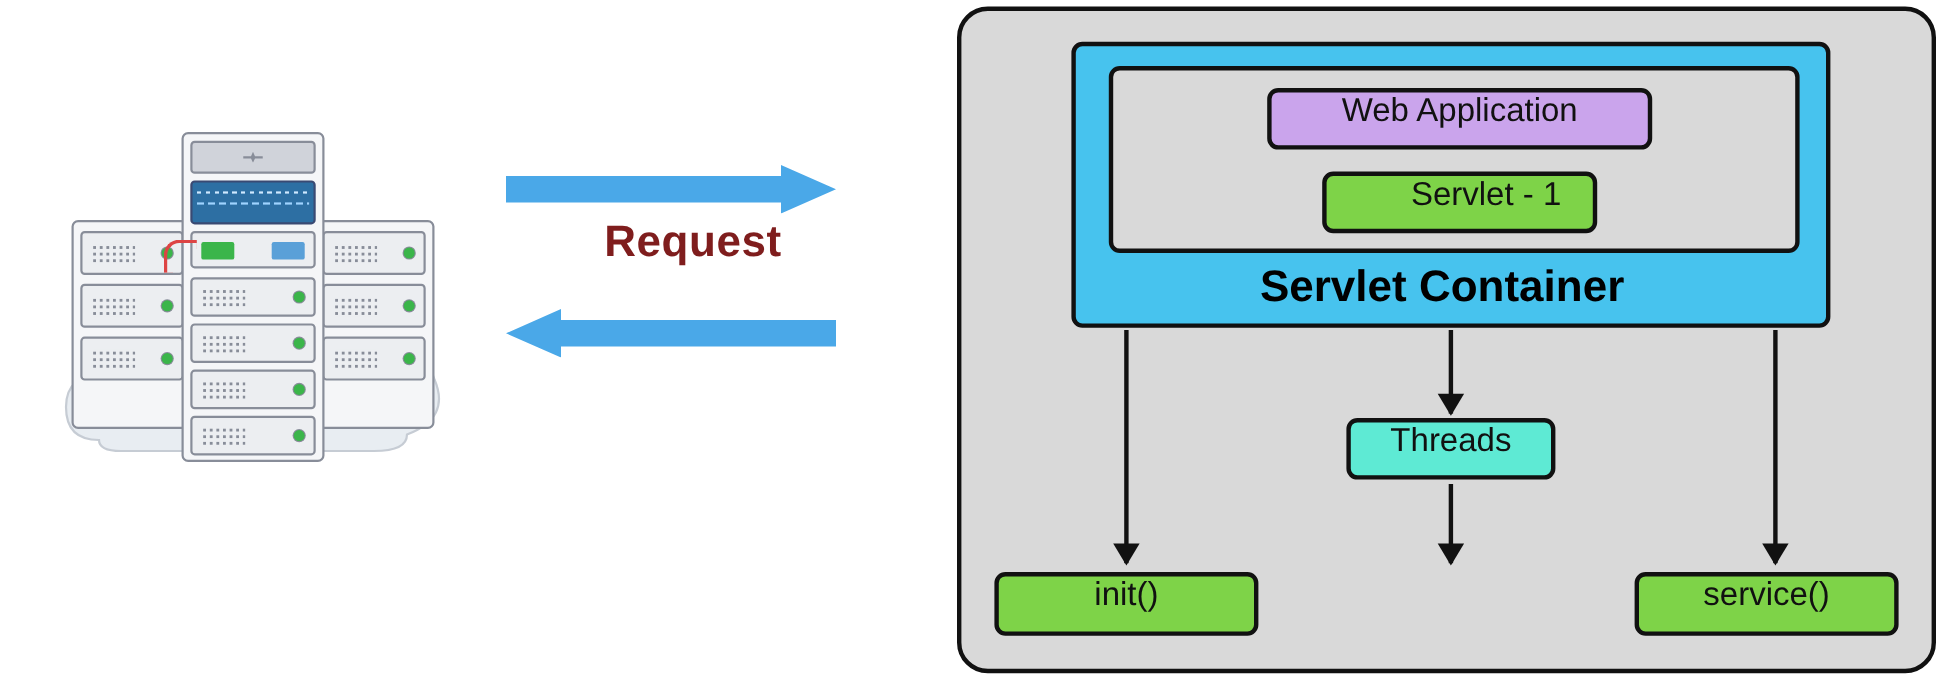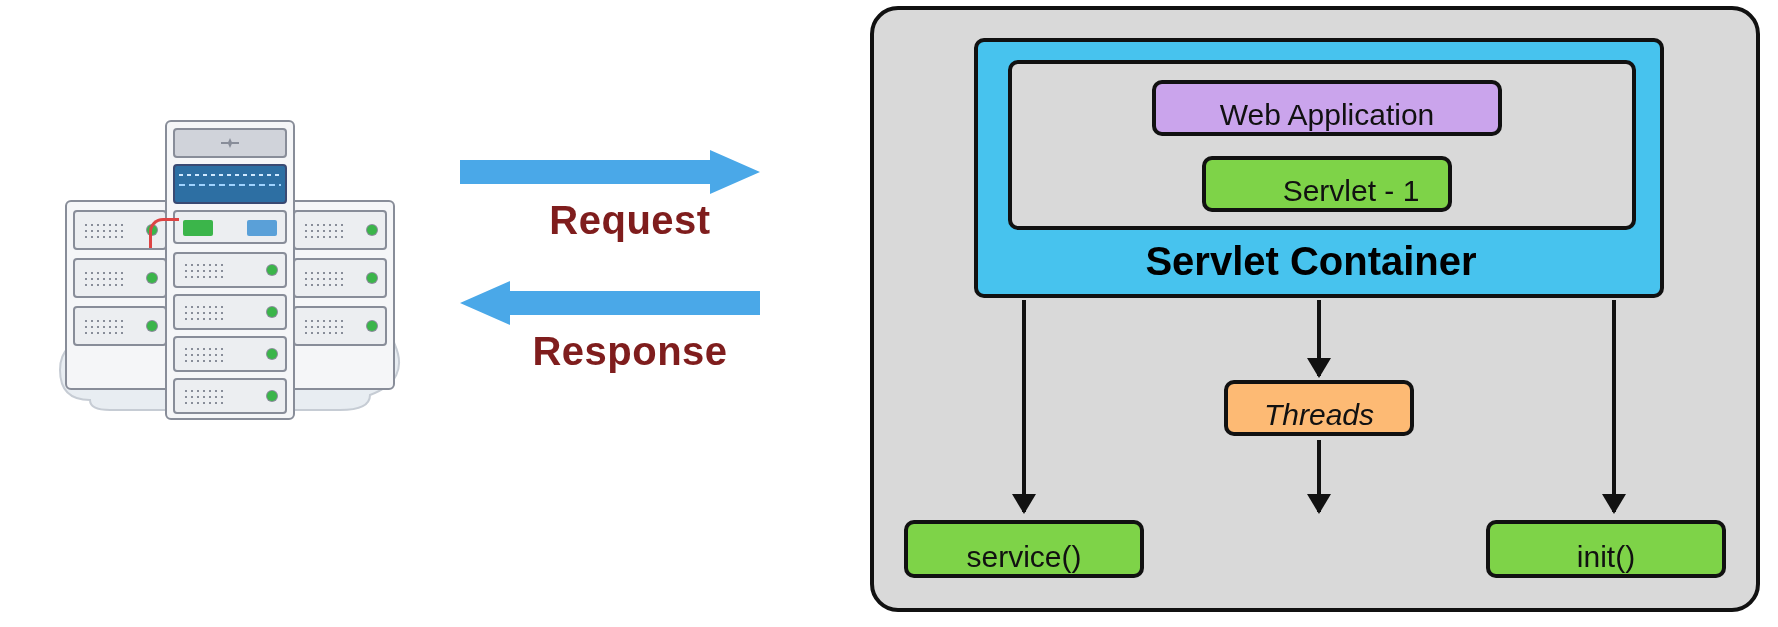--- a/index.html
+++ b/index.html
@@ -193,21 +193,21 @@
     background: #d9d9d9;
     border: 4px solid #111;
     border-radius: 10px;
   }
   .pill {
     border: 4px solid #111;
     border-radius: 10px;
     font-size: 30px;
     text-align: center;
     display: flex;
-    align-items: flex-end;
+    align-items: flex-start;
     justify-content: center;
     color: #111;
   }
   .webapp {
     position: absolute; left: 140px; top: 16px;
     width: 350px; height: 56px;
     background: #caa4ec;
   }
   .servlet1 {
     position: absolute; left: 190px; top: 92px;
@@ -220,22 +220,21 @@
     left: 0; right: 16px; bottom: 10px;
     text-align: center;
     font-weight: 800;
     font-size: 40px;
     color: #000000;
   }
   .threads {
     position: absolute;
     left: 350px; top: 370px;
     width: 190px; height: 56px;
-    background: #fdba74;
-    font-style: italic;
+    background: #5eead4;
   }
   .bottom-row {
     position: absolute;
     left: 30px; right: 30px; bottom: 30px;
     display: flex;
     justify-content: space-between;
   }
   .method {
     width: 240px; height: 58px;
     background: #7ed348;
@@ -317,21 +316,20 @@
   </div>
 
   <div class="arrows">
     <svg class="arrow" viewBox="0 0 300 44">
       <polygon points="0,10 250,10 250,0 300,22 250,44 250,34 0,34"></polygon>
     </svg>
     <div class="arrow-label">Request</div>
     <svg class="arrow" viewBox="0 0 300 44">
       <polygon points="300,10 50,10 50,0 0,22 50,44 50,34 300,34"></polygon>
     </svg>
-    <div class="arrow-label" style="margin-bottom:0">Response</div>
   </div>
 
   <div class="container-box">
 
     <div class="servlet-container">
       <div class="inner-box">
         <div class="pill webapp">
           <span>Web Application</span>
         </div>
         <div class="pill servlet1">
@@ -345,22 +343,22 @@
     <div class="v-arrow va2"></div>
     <div class="v-arrow va2b"></div>
     <div class="v-arrow va3"></div>
 
     <div class="pill threads">
       <span>Threads</span>
     </div>
 
     <div class="bottom-row">
       <div class="pill method">
+        <span>init()</span>
+      </div>
+      <div class="pill method">
         <span>service()</span>
       </div>
-      <div class="pill method">
-        <span>init()</span>
-      </div>
     </div>
 
   </div>
 
 </div>
 
 </body></html>

